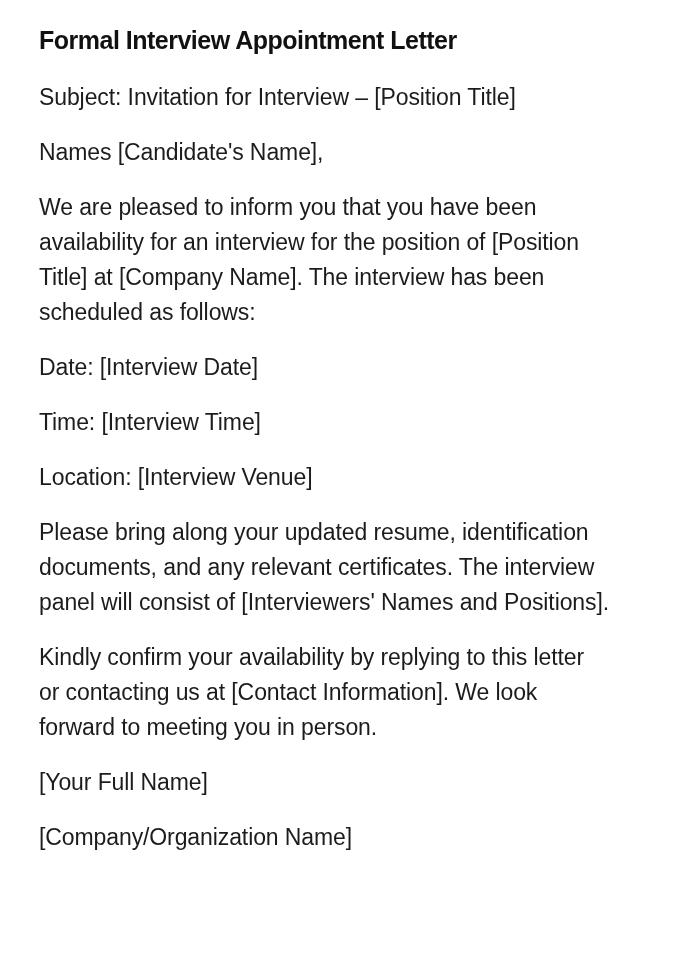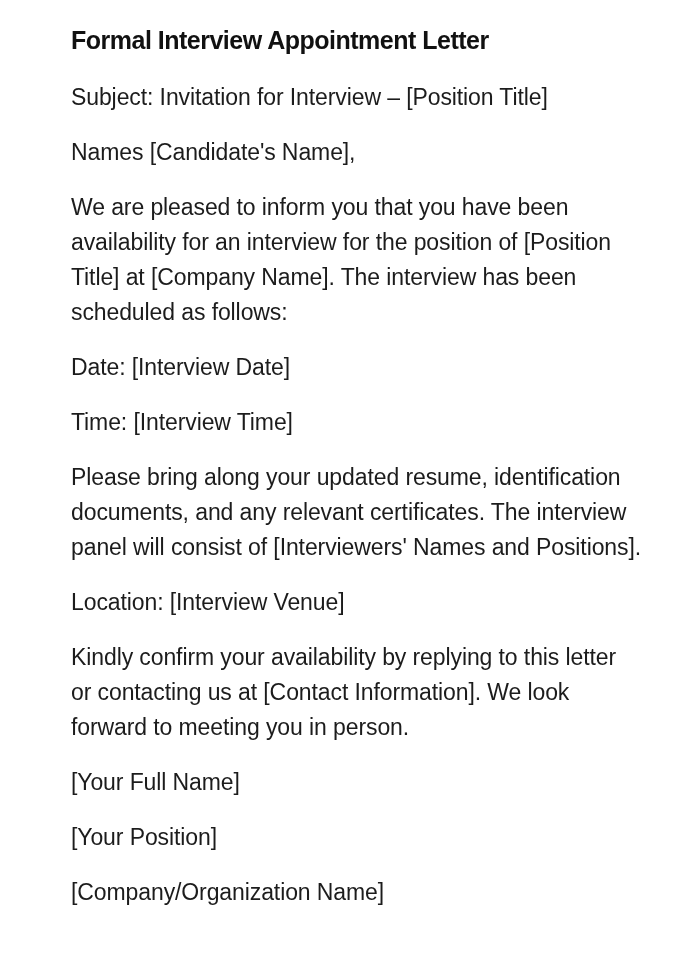--- a/index.html
+++ b/index.html
@@ -12,21 +12,20 @@
     height: 967px;
     overflow: hidden;
     font-family: "Liberation Sans", "DejaVu Sans", sans-serif;
   }
   .page {
     box-sizing: border-box;
     width: 665px;
     height: 967px;
     padding: 25px 55px 0 39px;
     background: #ffffff;
-    margin-left: 32px;
   }
   .letter-title {
     font-size: 25px;
     line-height: 31px;
     font-weight: 700;
     letter-spacing: -0.5px;
     color: #111111;
     margin: 0 0 24px 0;
   }
   .letter-paragraph {
@@ -47,25 +46,24 @@
   <p class="letter-paragraph">Subject: Invitation for Interview – [Position Title]</p>
 
   <p class="letter-paragraph">Names [Candidate's Name],</p>
 
   <p class="letter-paragraph">We are pleased to inform you that you have been availability for an interview for the position of [Position Title] at [Company Name]. The interview has been scheduled as follows:</p>
 
   <p class="letter-paragraph">Date: [Interview Date]</p>
 
   <p class="letter-paragraph">Time: [Interview Time]</p>
 
+  <p class="letter-paragraph">Location: [Interview Venue]</p>
+
   <p class="letter-paragraph">Please bring along your updated resume, identification documents, and any relevant certificates. The interview panel will consist of [Interviewers' Names and Positions].</p>
-
-  <p class="letter-paragraph">Location: [Interview Venue]</p>
 
   <p class="letter-paragraph">Kindly confirm your availability by replying to this letter or contacting us at [Contact Information]. We look forward to meeting you in person.</p>
 
 
   <p class="letter-paragraph">[Your Full Name]</p>
 
-  <p class="letter-paragraph">[Your Position]</p>
 
   <p class="letter-paragraph">[Company/Organization Name]</p>
 </div>
 
 </body></html>

